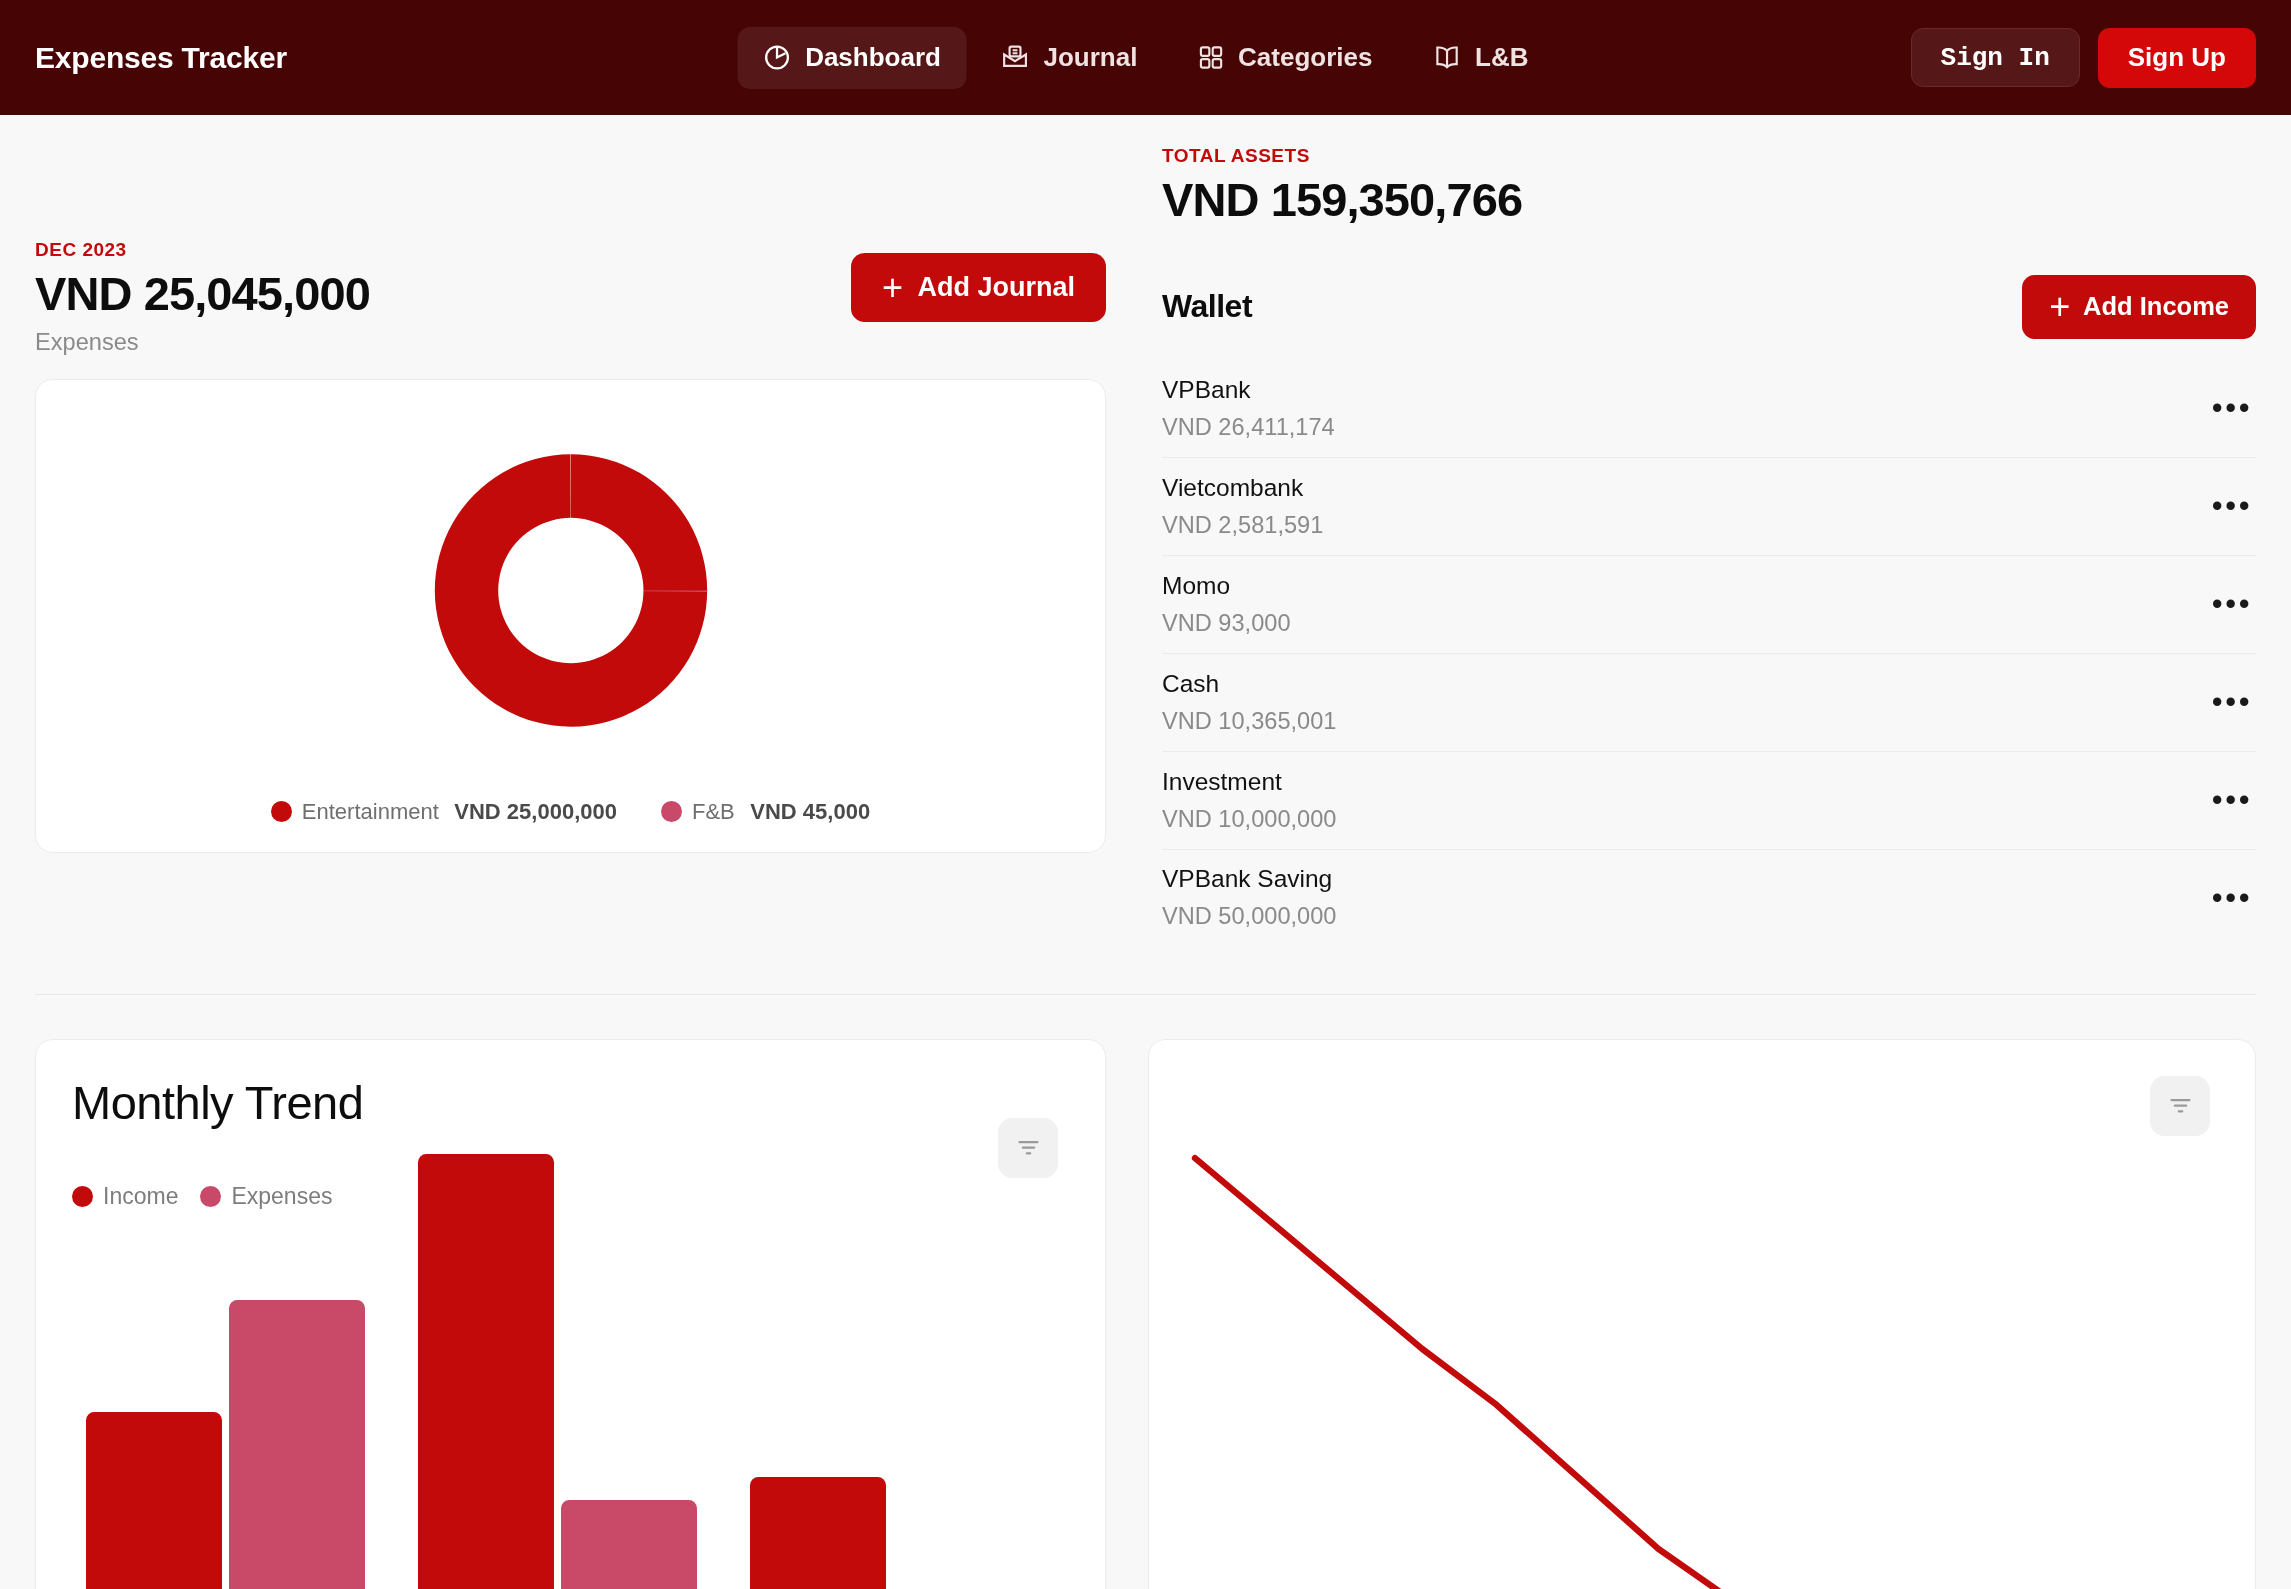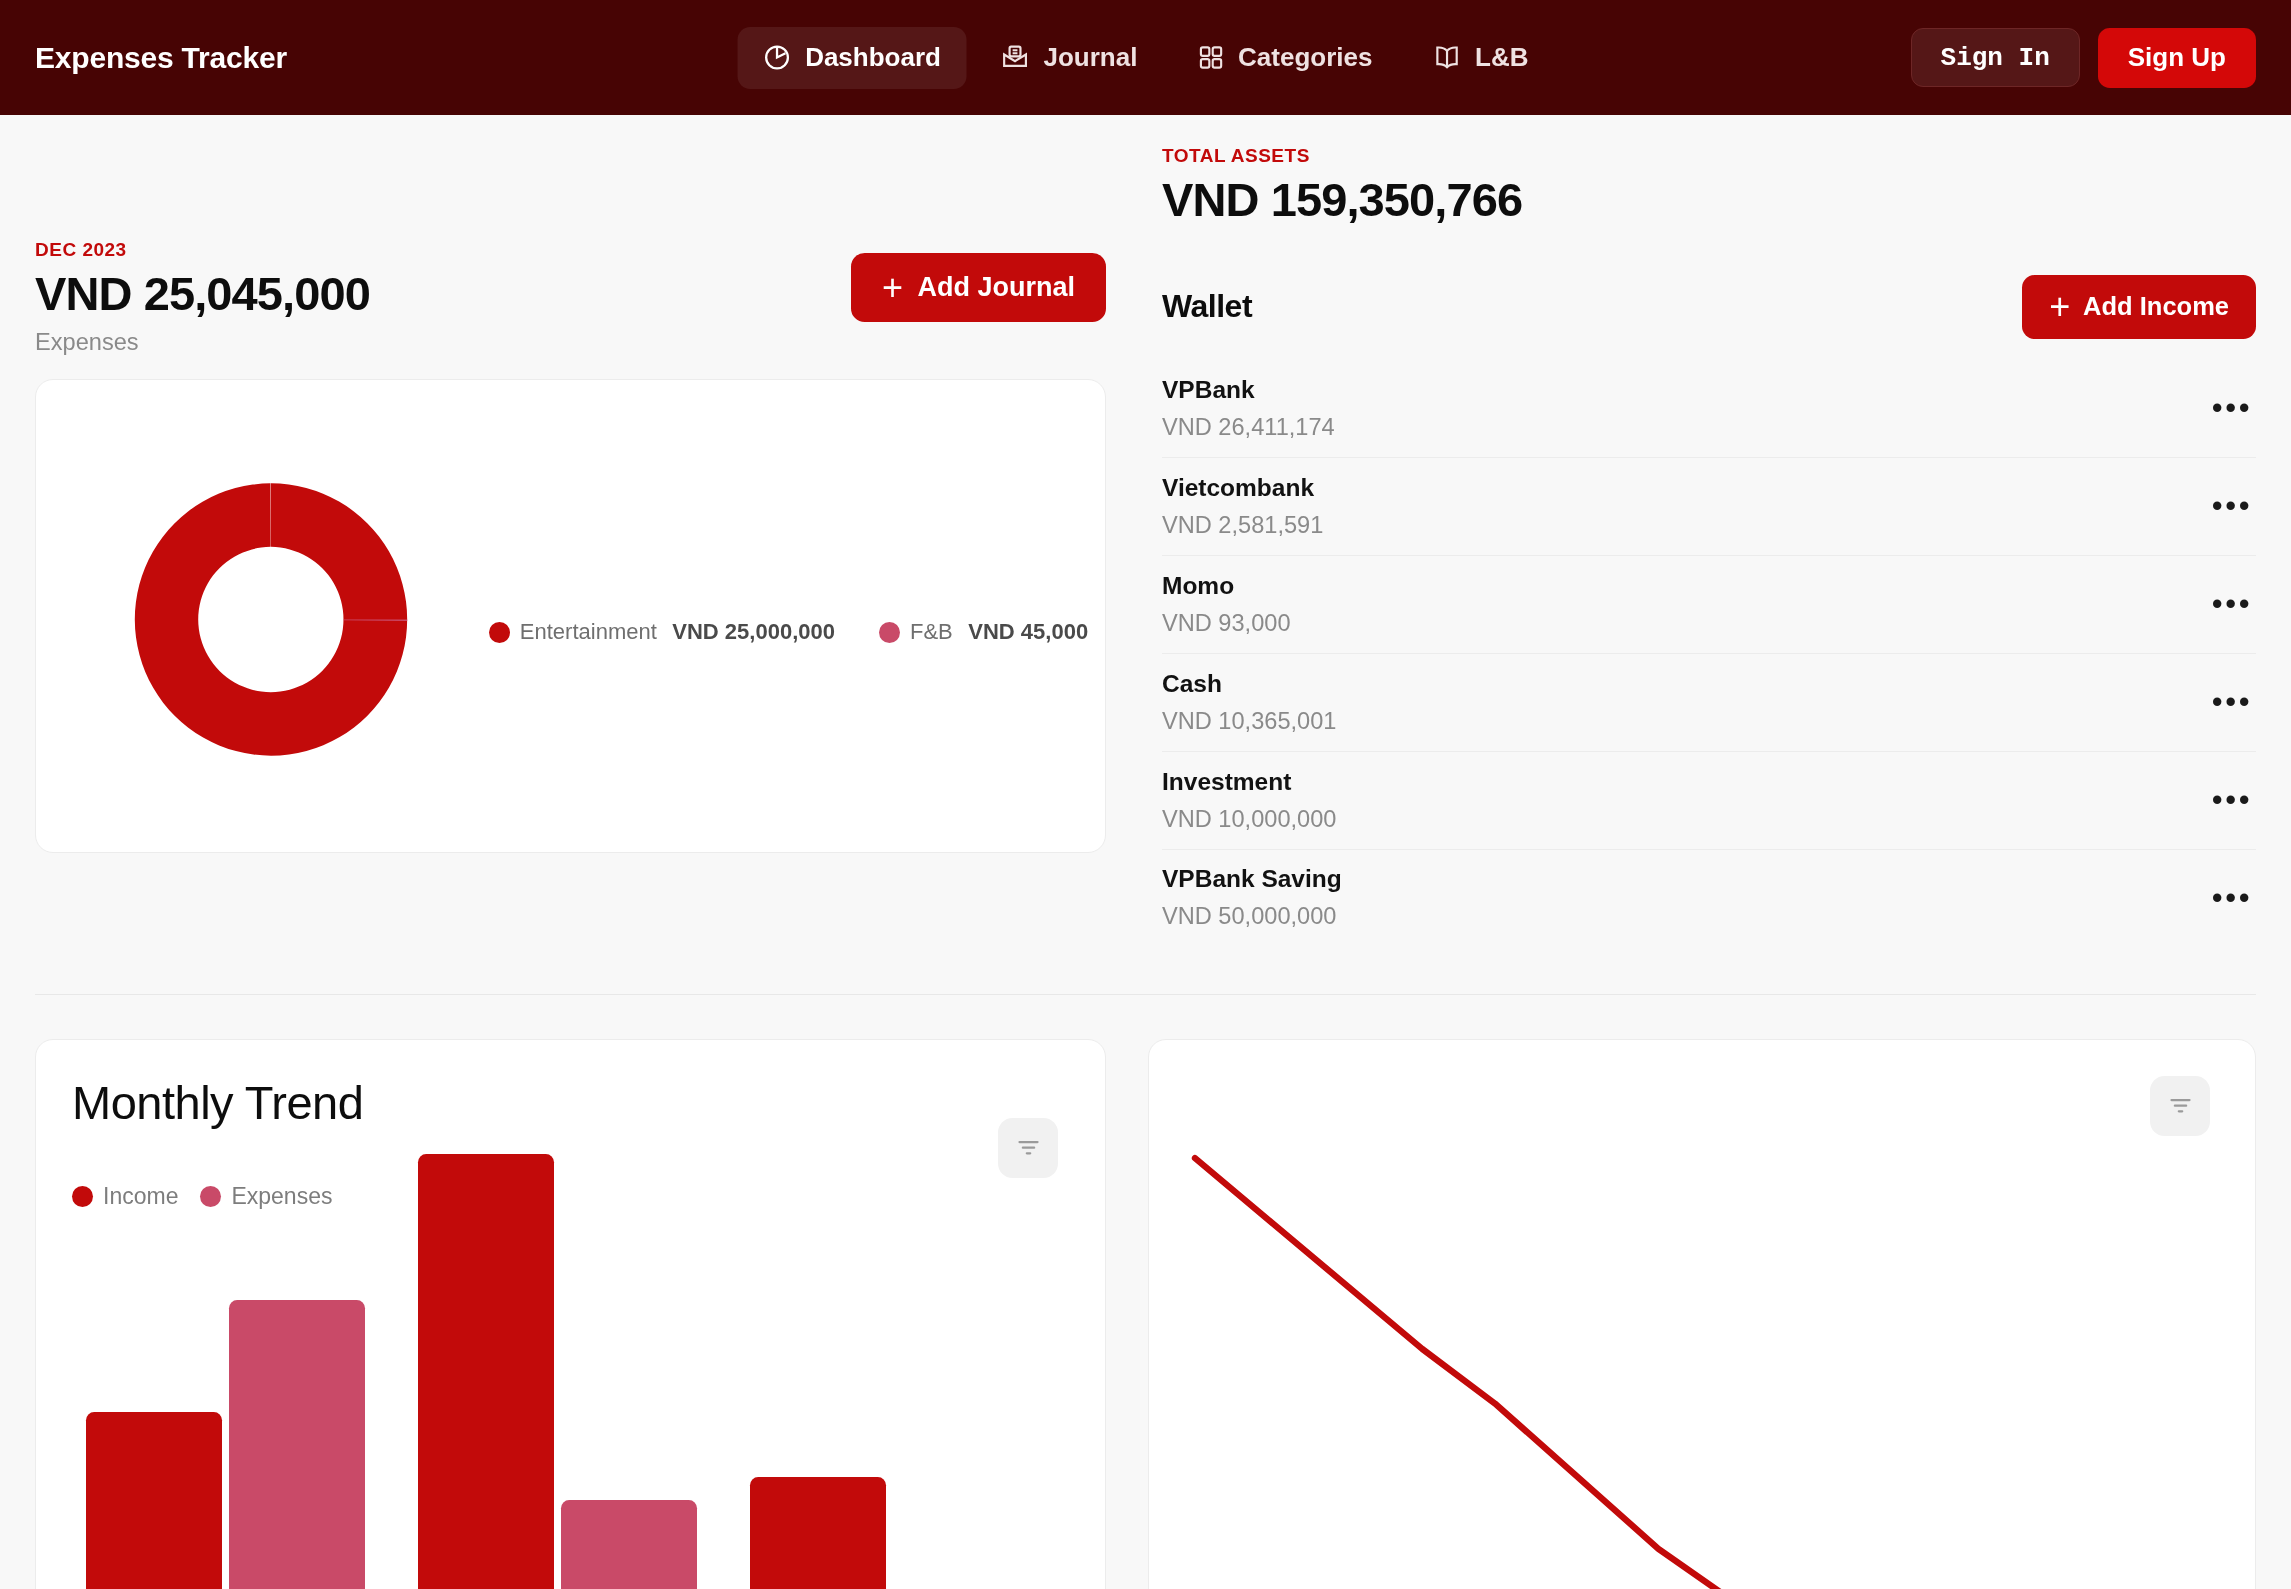--- a/index.html
+++ b/index.html
@@ -79,21 +79,21 @@
   .plus{ font-size:36px; font-weight:300; line-height:0.7; display:block;}
 
   
   .card{
     background:#ffffff;
     border:0.9px solid #ececec;
     border-radius:18px;
   }
   .donut-card{
     margin-top:23px; height:474px;
-    display:flex; 
+    display:flex; flex-direction:column;
     align-items:center; justify-content:center;
   }
   .donut-wrap{ margin-top:11px; }
   .donut-legend{
     display:flex; gap:44px; align-items:center;
     margin-top:33px;
   }
   .lg{ display:flex; align-items:center; gap:10px; }
   .dot{ width:21px; height:21px; border-radius:50%; display:block; }
   .lg-name{ font-size:22px; color:#6f6f6f; }
@@ -113,21 +113,21 @@
     padding:17.3px 27px; border-radius:12.7px; cursor:pointer;
     font-family:inherit;
   }
   .wallet-list{ margin-top:22px; }
   .wallet-row{
     display:flex; align-items:center;
     padding:15.5px 0 16.4px 0;
     border-bottom:0.9px solid #ececec;
   }
   .wallet-row:last-child{ border-bottom:none; }
-  .w-name{ font-size:24.5px; font-weight:bold; color:#121212; }
+  .w-name{ font-size:24.5px; font-weight:normal; color:#121212; }
   .w-amt{ font-size:23.6px; color:#8a8a8a; margin-top:10px; }
   .dots-btn{
     margin-left:auto; background:none; border:none; cursor:pointer;
     color:#1a1a1a; font-size:31px; letter-spacing:2.7px; line-height:0.6;
     padding:5.5px 3.6px; font-family:inherit;
   }
 
   
   .divider{
     height:0.9px; background:#e8e8e8;

